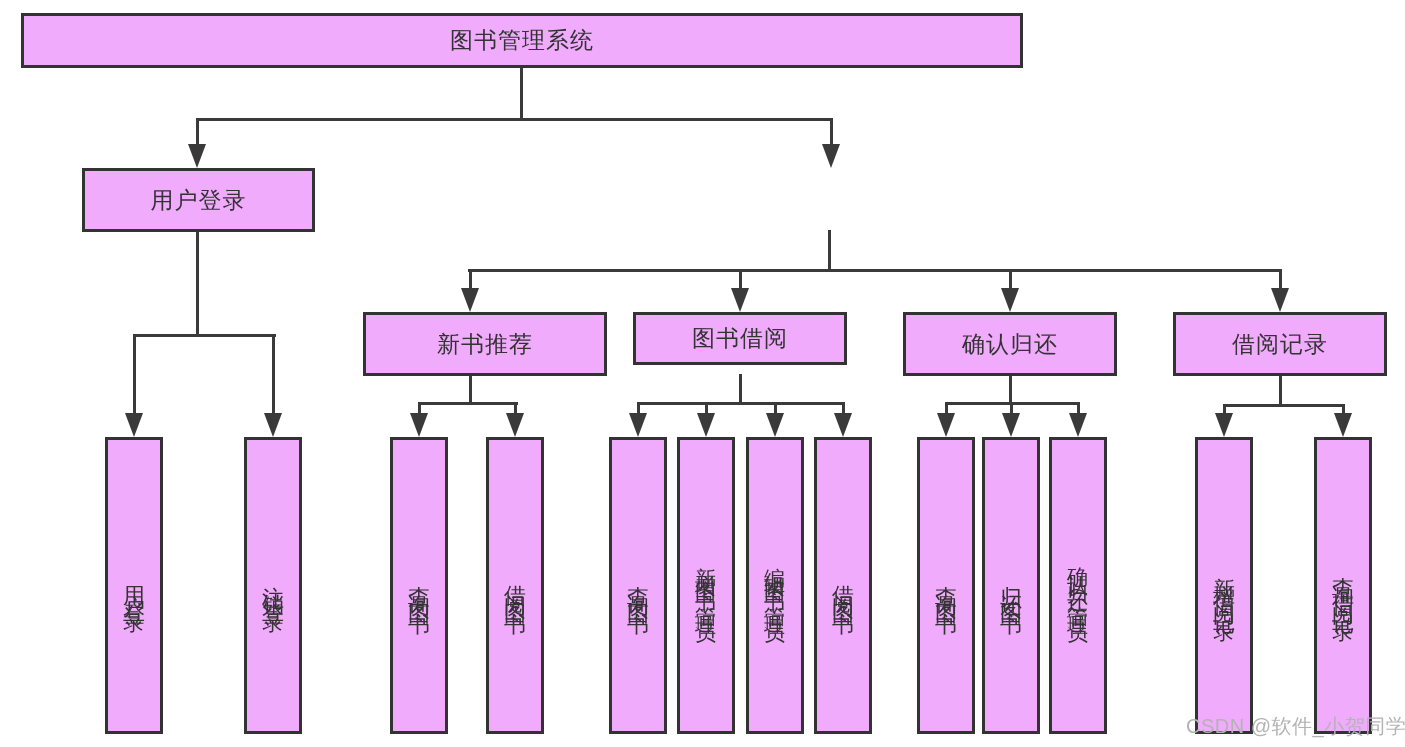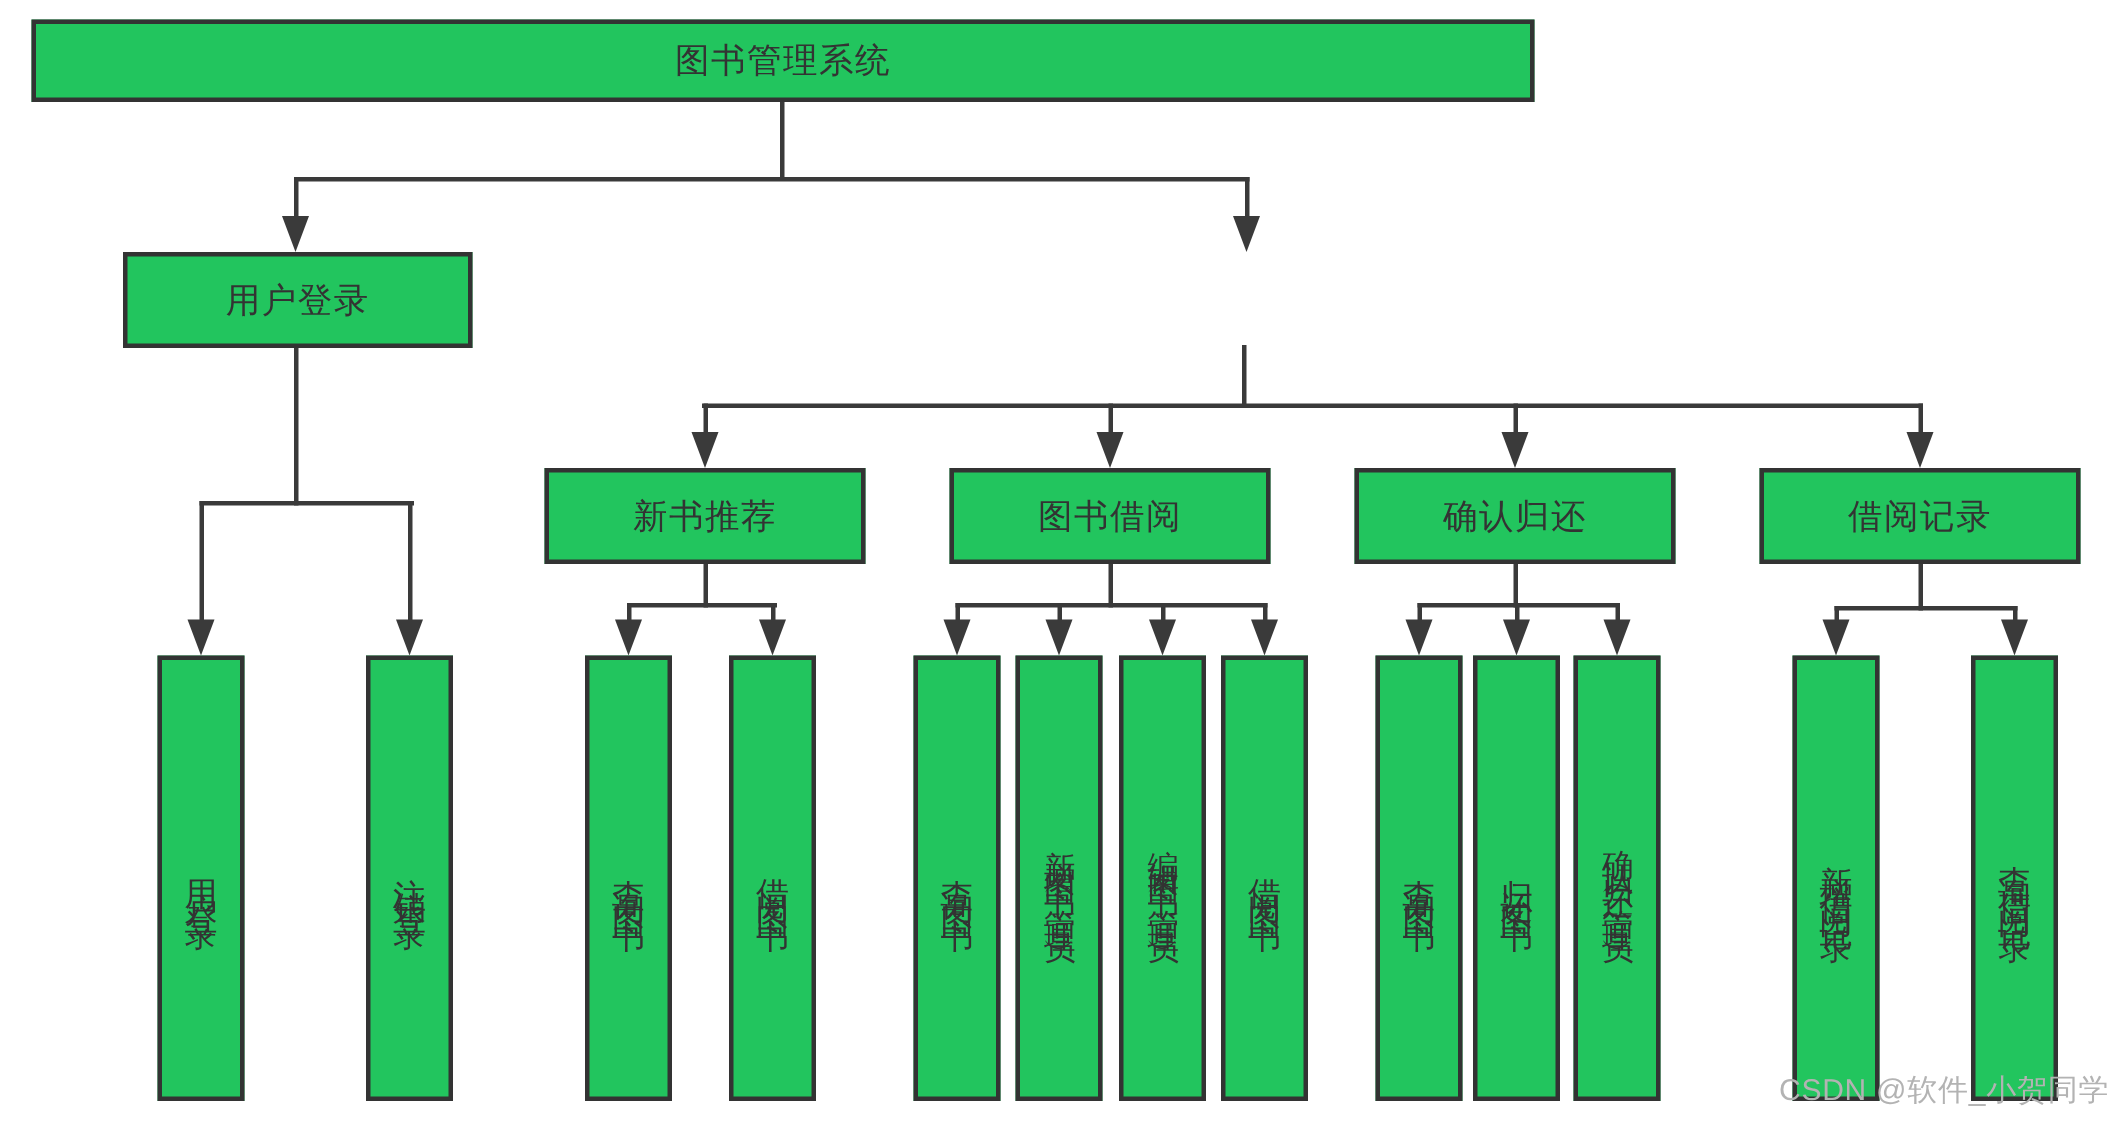--- a/index.html
+++ b/index.html
@@ -5,21 +5,21 @@
   :root{
     --bg:#ffffff; --border:#333333; --line:#3a3a3a; --text:#333333; --wm:#b3b3b3;
   }
   html,body{margin:0;padding:0;background:#fff;}
   .canvas{
     position:relative; width:1405px; height:747px; overflow:hidden;
     background:var(--bg); color:var(--text);
     font-family:"Liberation Sans", sans-serif;
   }
   .box{
-    position:absolute; background:#22c55e; border:3px solid var(--border);
+    position:absolute; background:#f0abfc; border:3px solid var(--border);
     box-sizing:border-box; display:flex; align-items:center; justify-content:center;
     z-index:2;
   }
   .box .htext{ font-size:23px; letter-spacing:1px; white-space:nowrap; }
   .leaf{ width:58px; top:437px; height:297px; }
   .leaf .vtext{
     writing-mode:vertical-rl; text-orientation:mixed;
     font-size:22px; letter-spacing:9px; line-height:1; white-space:nowrap;
   }
   .leaf .vtext.long{ font-size:21px; letter-spacing:8px; }
@@ -100,24 +100,24 @@
   <div class="arrow" style="left:1334px;top:413px"></div>
 
   <div class="box" style="left:21px;top:13px;width:1002px;height:55px">
     <span class="htext">图书管理系统</span>
   </div>
 
   <div class="box" style="left:82px;top:168px;width:233px;height:64px">
     <span class="htext">用户登录</span>
   </div>
 
-  <div class="box" style="left:363px;top:312px;width:214px;height:64px">
+  <div class="box" style="left:363px;top:312px;width:244px;height:64px">
     <span class="htext">新书推荐</span>
   </div>
-  <div class="box" style="left:633px;top:312px;width:214px;height:64px">
+  <div class="box" style="left:633px;top:312px;width:214px;height:53px">
     <span class="htext">图书借阅</span>
   </div>
   <div class="box" style="left:903px;top:312px;width:214px;height:64px">
     <span class="htext">确认归还</span>
   </div>
   <div class="box" style="left:1173px;top:312px;width:214px;height:64px">
     <span class="htext">借阅记录</span>
   </div>
 
   <div class="box leaf" style="left:105px">

